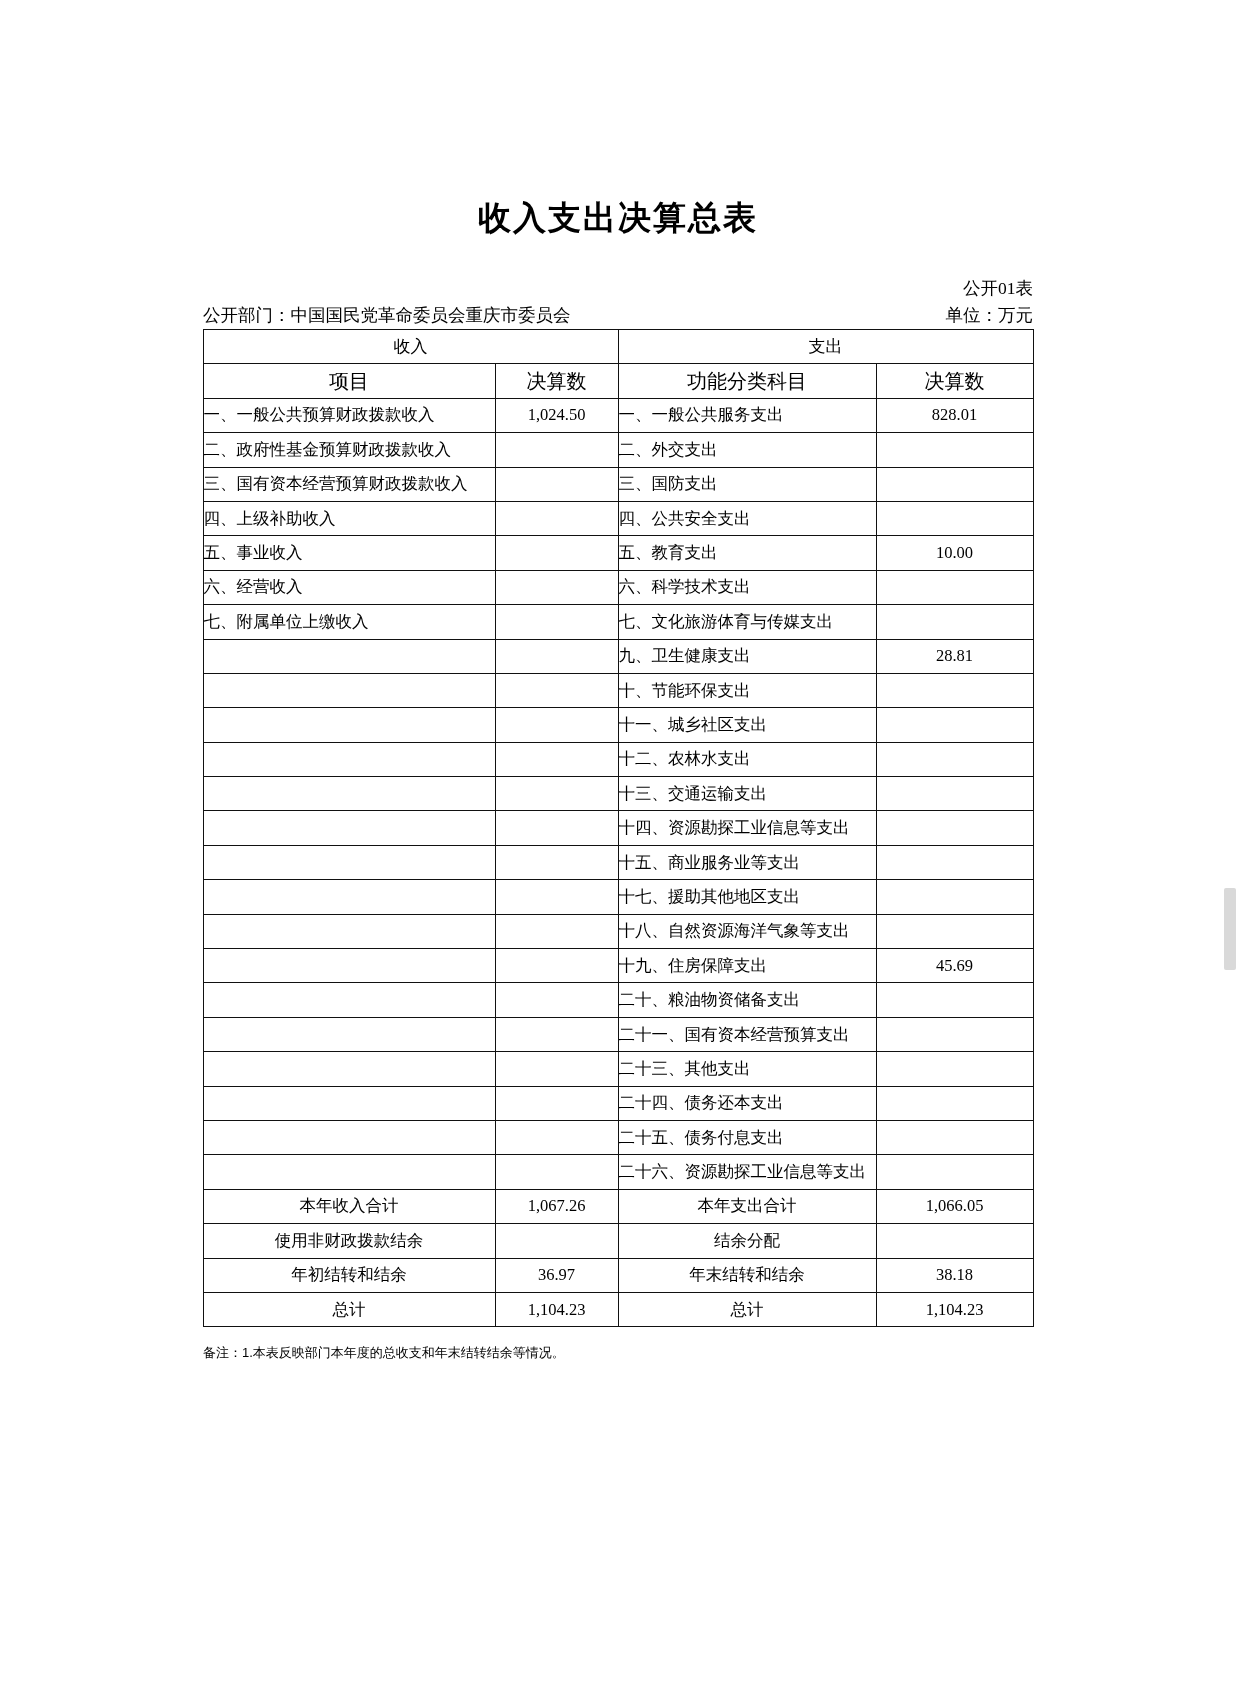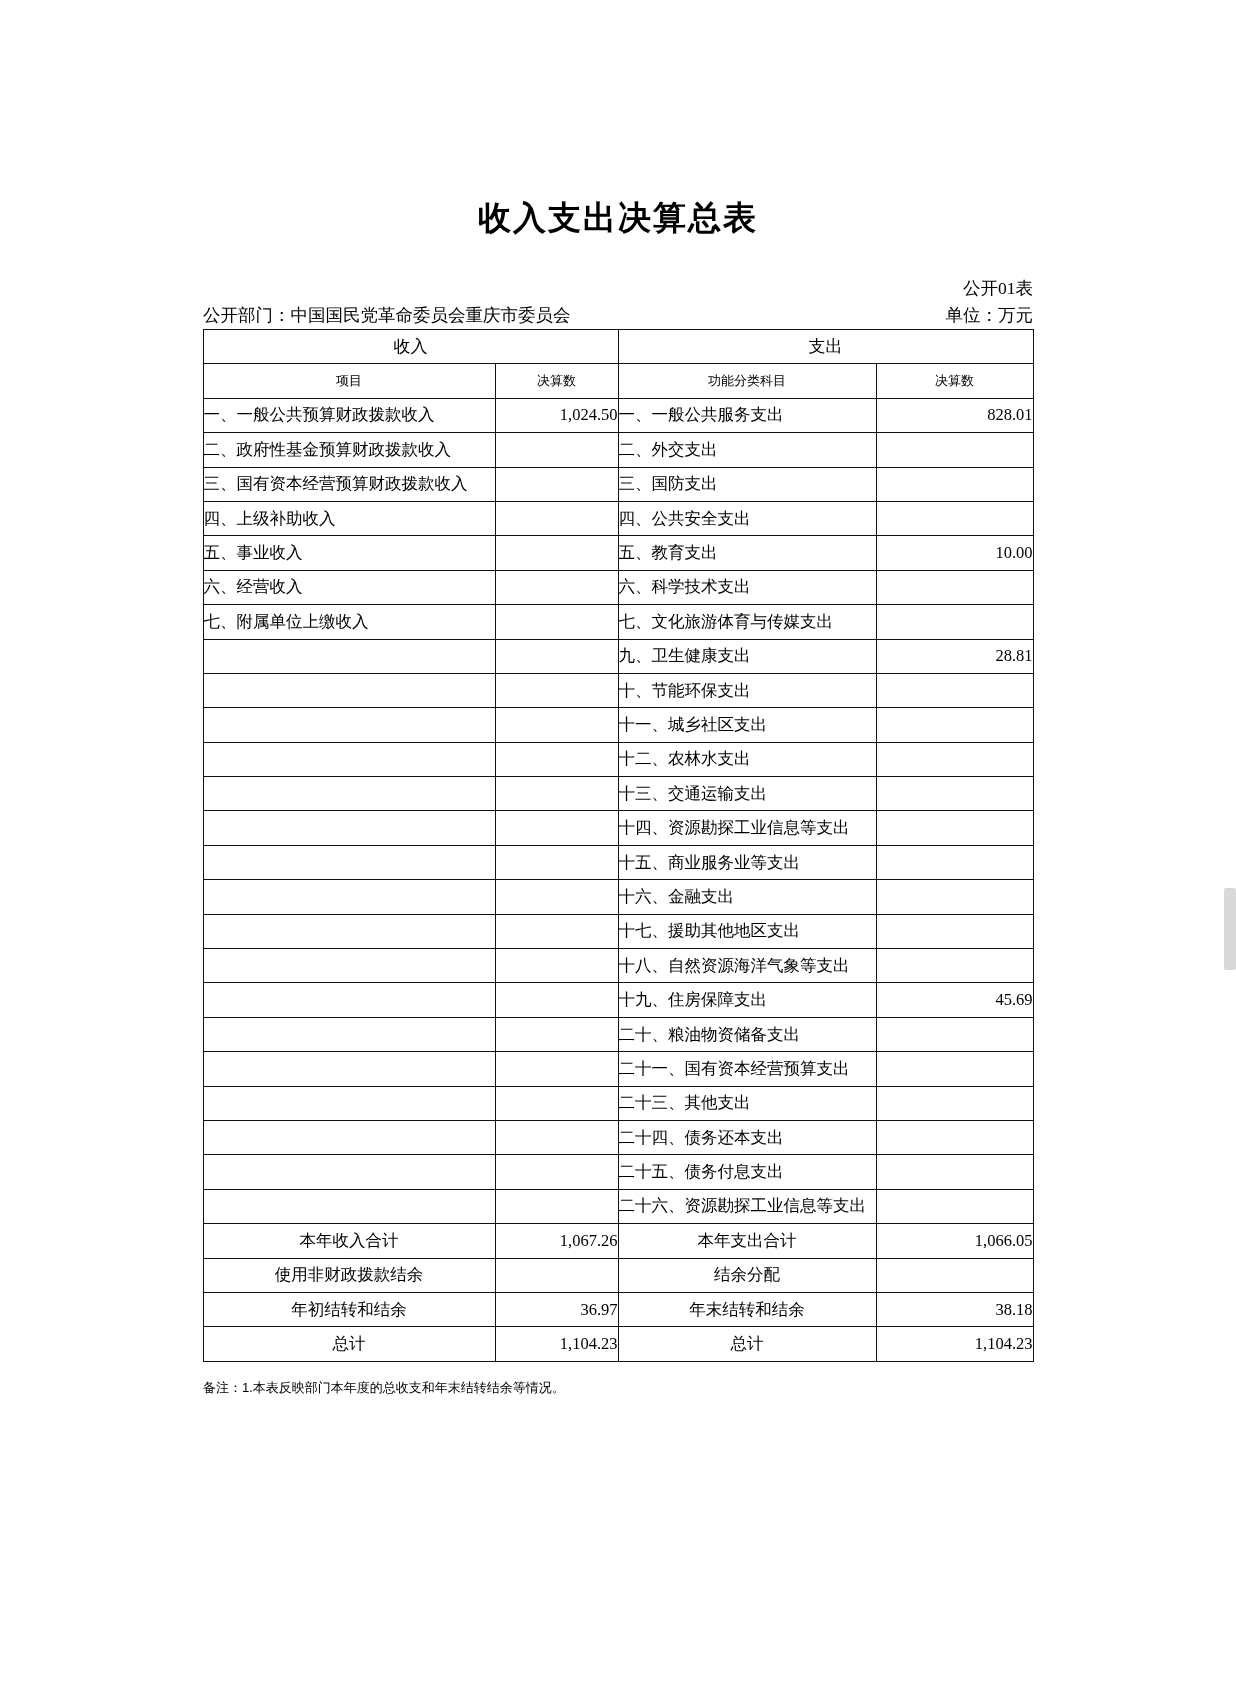--- a/index.html
+++ b/index.html
@@ -72,31 +72,31 @@
   .col-c { width: 258px; }
   .col-d { width: 157px; }
 
   .hdr-group {
     text-align: center;
     font-size: 17px;
     height: 26px;
   }
   .hdr-sub {
     text-align: center;
-    font-size: 13px;
+    font-size: 20px;
     height: 30px;
   }
   .cell-item {
     text-align: left;
     padding-left: 9px;
     white-space: nowrap;
     overflow: hidden;
   }
   .cell-num {
-    text-align: right;
+    text-align: center;
     padding-right: 9px;
     white-space: nowrap;
     font-family: "Liberation Serif", "DejaVu Serif", serif;
   }
   .cell-center {
     text-align: center;
     white-space: nowrap;
   }
   .note {
     width: 830px;
@@ -231,26 +231,20 @@
         </tr>
         <tr>
           <td class="cell-item"></td>
           <td class="cell-num"></td>
           <td class="cell-item">十五、商业服务业等支出</td>
           <td class="cell-num"></td>
         </tr>
         <tr>
           <td class="cell-item"></td>
           <td class="cell-num"></td>
-          <td class="cell-item">十六、金融支出</td>
-          <td class="cell-num"></td>
-        </tr>
-        <tr>
-          <td class="cell-item"></td>
-          <td class="cell-num"></td>
           <td class="cell-item">十七、援助其他地区支出</td>
           <td class="cell-num"></td>
         </tr>
         <tr>
           <td class="cell-item"></td>
           <td class="cell-num"></td>
           <td class="cell-item">十八、自然资源海洋气象等支出</td>
           <td class="cell-num"></td>
         </tr>
         <tr>

